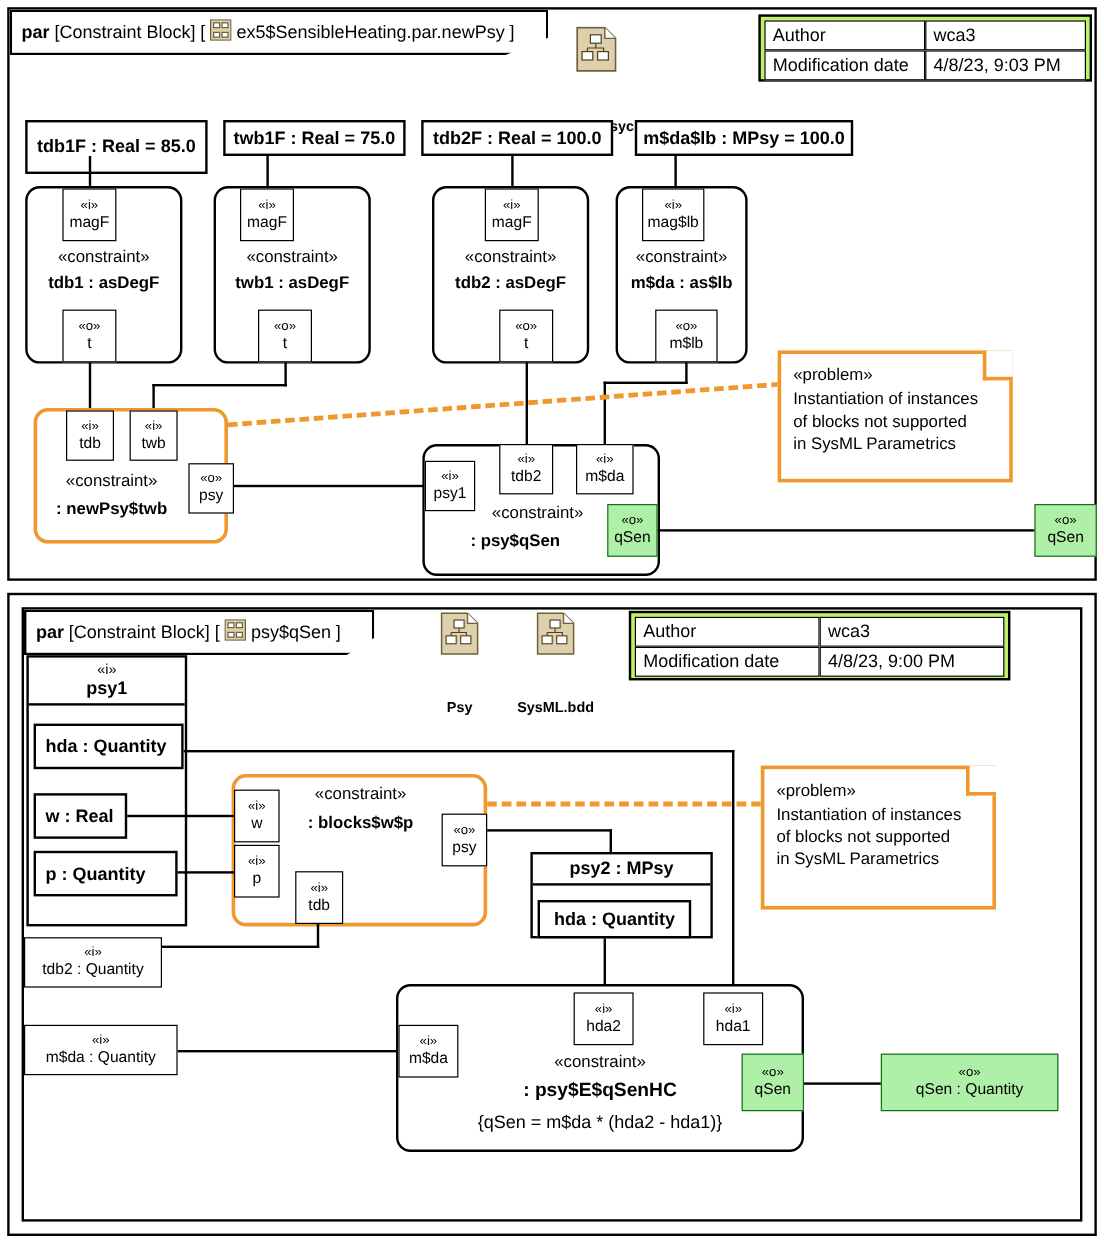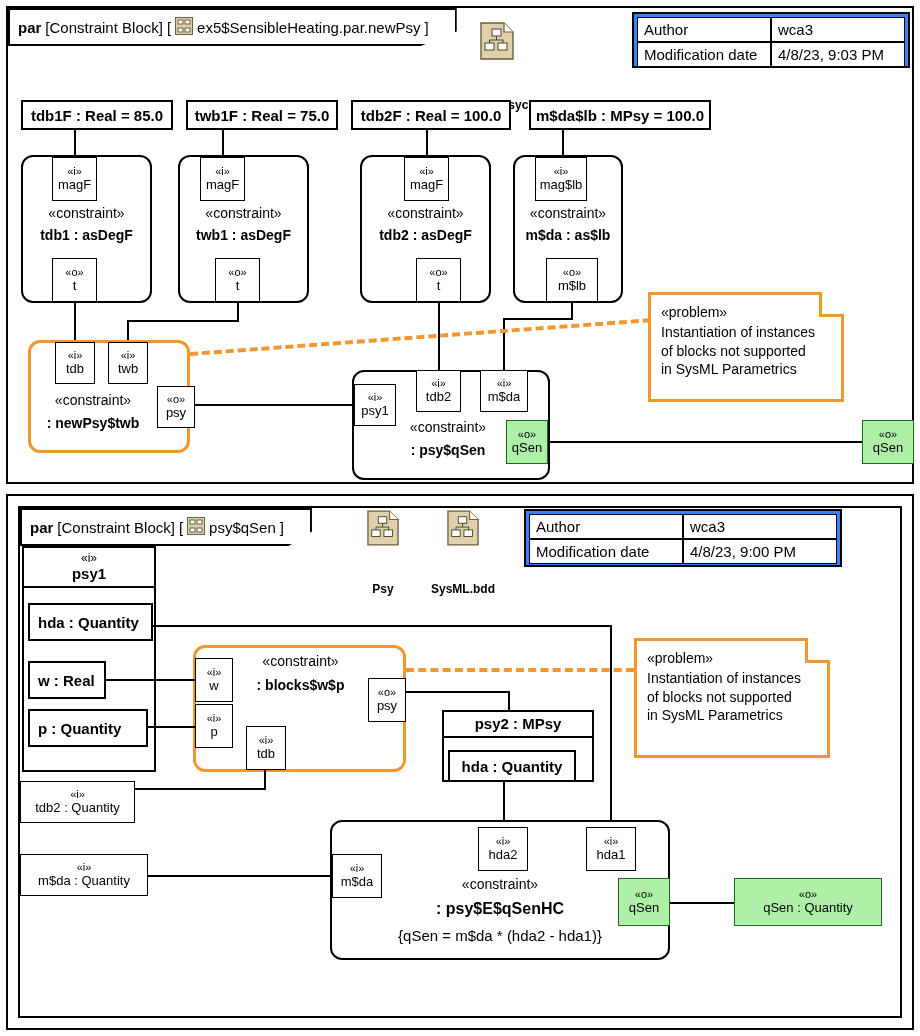--- a/index.html
+++ b/index.html
@@ -19,21 +19,21 @@
   .vline{width:2px;}
   .dash{border-top:4px dashed #f0982d;height:0;}
   .lbl{font-size:14px;white-space:nowrap;}
   .bold{font-weight:bold;}
   .stereo{font-size:14px;}
   
   .tab{position:absolute;border:2px solid #000;background:#fff;display:flex;
        align-items:center;gap:4px;padding:2px 26px 2px 8px;font-size:15px;
        clip-path:polygon(0 0,100% 0,100% 62%,92% 100%,0 100%);}
   
-  .meta{border:2px solid #000;background:#3b82f6;display:grid;
+  .meta{border:2px solid #000;background:#bef264;display:grid;
         grid-template-columns:1fr 1fr;padding:3px;gap:0;}
   .meta div{border:1.6px solid #000;font-size:15px;padding:3px 6px;background:#fff;}
   .caption{font-size:12px;font-weight:bold;text-align:center;margin-top:36px;}
   .note{border:3px solid #f0982d;background:#fff;position:absolute;box-sizing:border-box;}
   .note .corner{position:absolute;right:-3px;top:-3px;width:22px;height:22px;
      background:#fff;border-left:3px solid #f0982d;border-bottom:3px solid #f0982d;
      transform:none;}
   .note-body{padding:8px 10px;font-size:14px;line-height:1.32;}
   .note-body .hd{text-align:left;margin-bottom:2px;}
   .valbox{border:2px solid #000;background:#fff;display:flex;align-items:center;
@@ -81,21 +81,21 @@
     <div class="caption" style="position:absolute;left:0;top:40px;width:240px;">AirConditioningPsychrometrics</div>
   </div>
 
   <div class="meta abs" style="left:632px;top:12px;width:278px;height:56px;">
     <div>Author</div>
     <div>wca3</div>
     <div>Modification date</div>
     <div>4/8/23, 9:03 PM</div>
   </div>
 
-  <div class="valbox abs" style="left:21px;top:100px;width:152px;height:30px;">tdb1F : Real = 85.0</div>
+  <div class="valbox abs" style="left:21px;top:100px;width:152px;height:45px;">tdb1F : Real = 85.0</div>
   <div class="valbox abs" style="left:186px;top:100px;width:152px;height:30px;">twb1F : Real = 75.0</div>
   <div class="valbox abs" style="left:351px;top:100px;width:160px;height:30px;">tdb2F : Real = 100.0</div>
   <div class="valbox abs" style="left:529px;top:100px;width:182px;height:30px;">m$da$lb : MPsy = 100.0</div>
 
   <div class="line vline abs" style="left:74px;top:130px;height:25px;"></div>
   <div class="line vline abs" style="left:222px;top:130px;height:25px;"></div>
   <div class="line vline abs" style="left:426px;top:130px;height:25px;"></div>
   <div class="line vline abs" style="left:562px;top:130px;height:25px;"></div>
 
   <div class="cblock abs" style="left:21px;top:155px;width:131px;height:148px;"></div>
@@ -183,21 +183,21 @@
   </div>
   <div class="port abs" style="left:416px;top:370px;width:45px;height:42px;">
     <span class="st">«i»</span>
     <span class="nm">tdb2</span>
   </div>
   <div class="port abs" style="left:480px;top:370px;width:48px;height:42px;">
     <span class="st">«i»</span>
     <span class="nm">m$da</span>
   </div>
   <div class="abs lbl stereo" style="left:392px;top:419px;width:112px;text-align:center;">«constraint»</div>
-  <div class="abs lbl bold" style="left:392px;top:442px;width:112px;text-align:center;">: psy$qSen</div>
+  <div class="abs lbl bold" style="left:392px;top:442px;width:112px;text-align:left;">: psy$qSen</div>
   <div class="port green abs" style="left:506px;top:420px;width:42px;height:44px;">
     <span class="st">«o»</span>
     <span class="nm">qSen</span>
   </div>
 
   <div class="line hline abs" style="left:548px;top:441px;width:315px;"></div>
   <div class="port green abs" style="left:862px;top:420px;width:52px;height:44px;">
     <span class="st">«o»</span>
     <span class="nm">qSen</span>
   </div>

